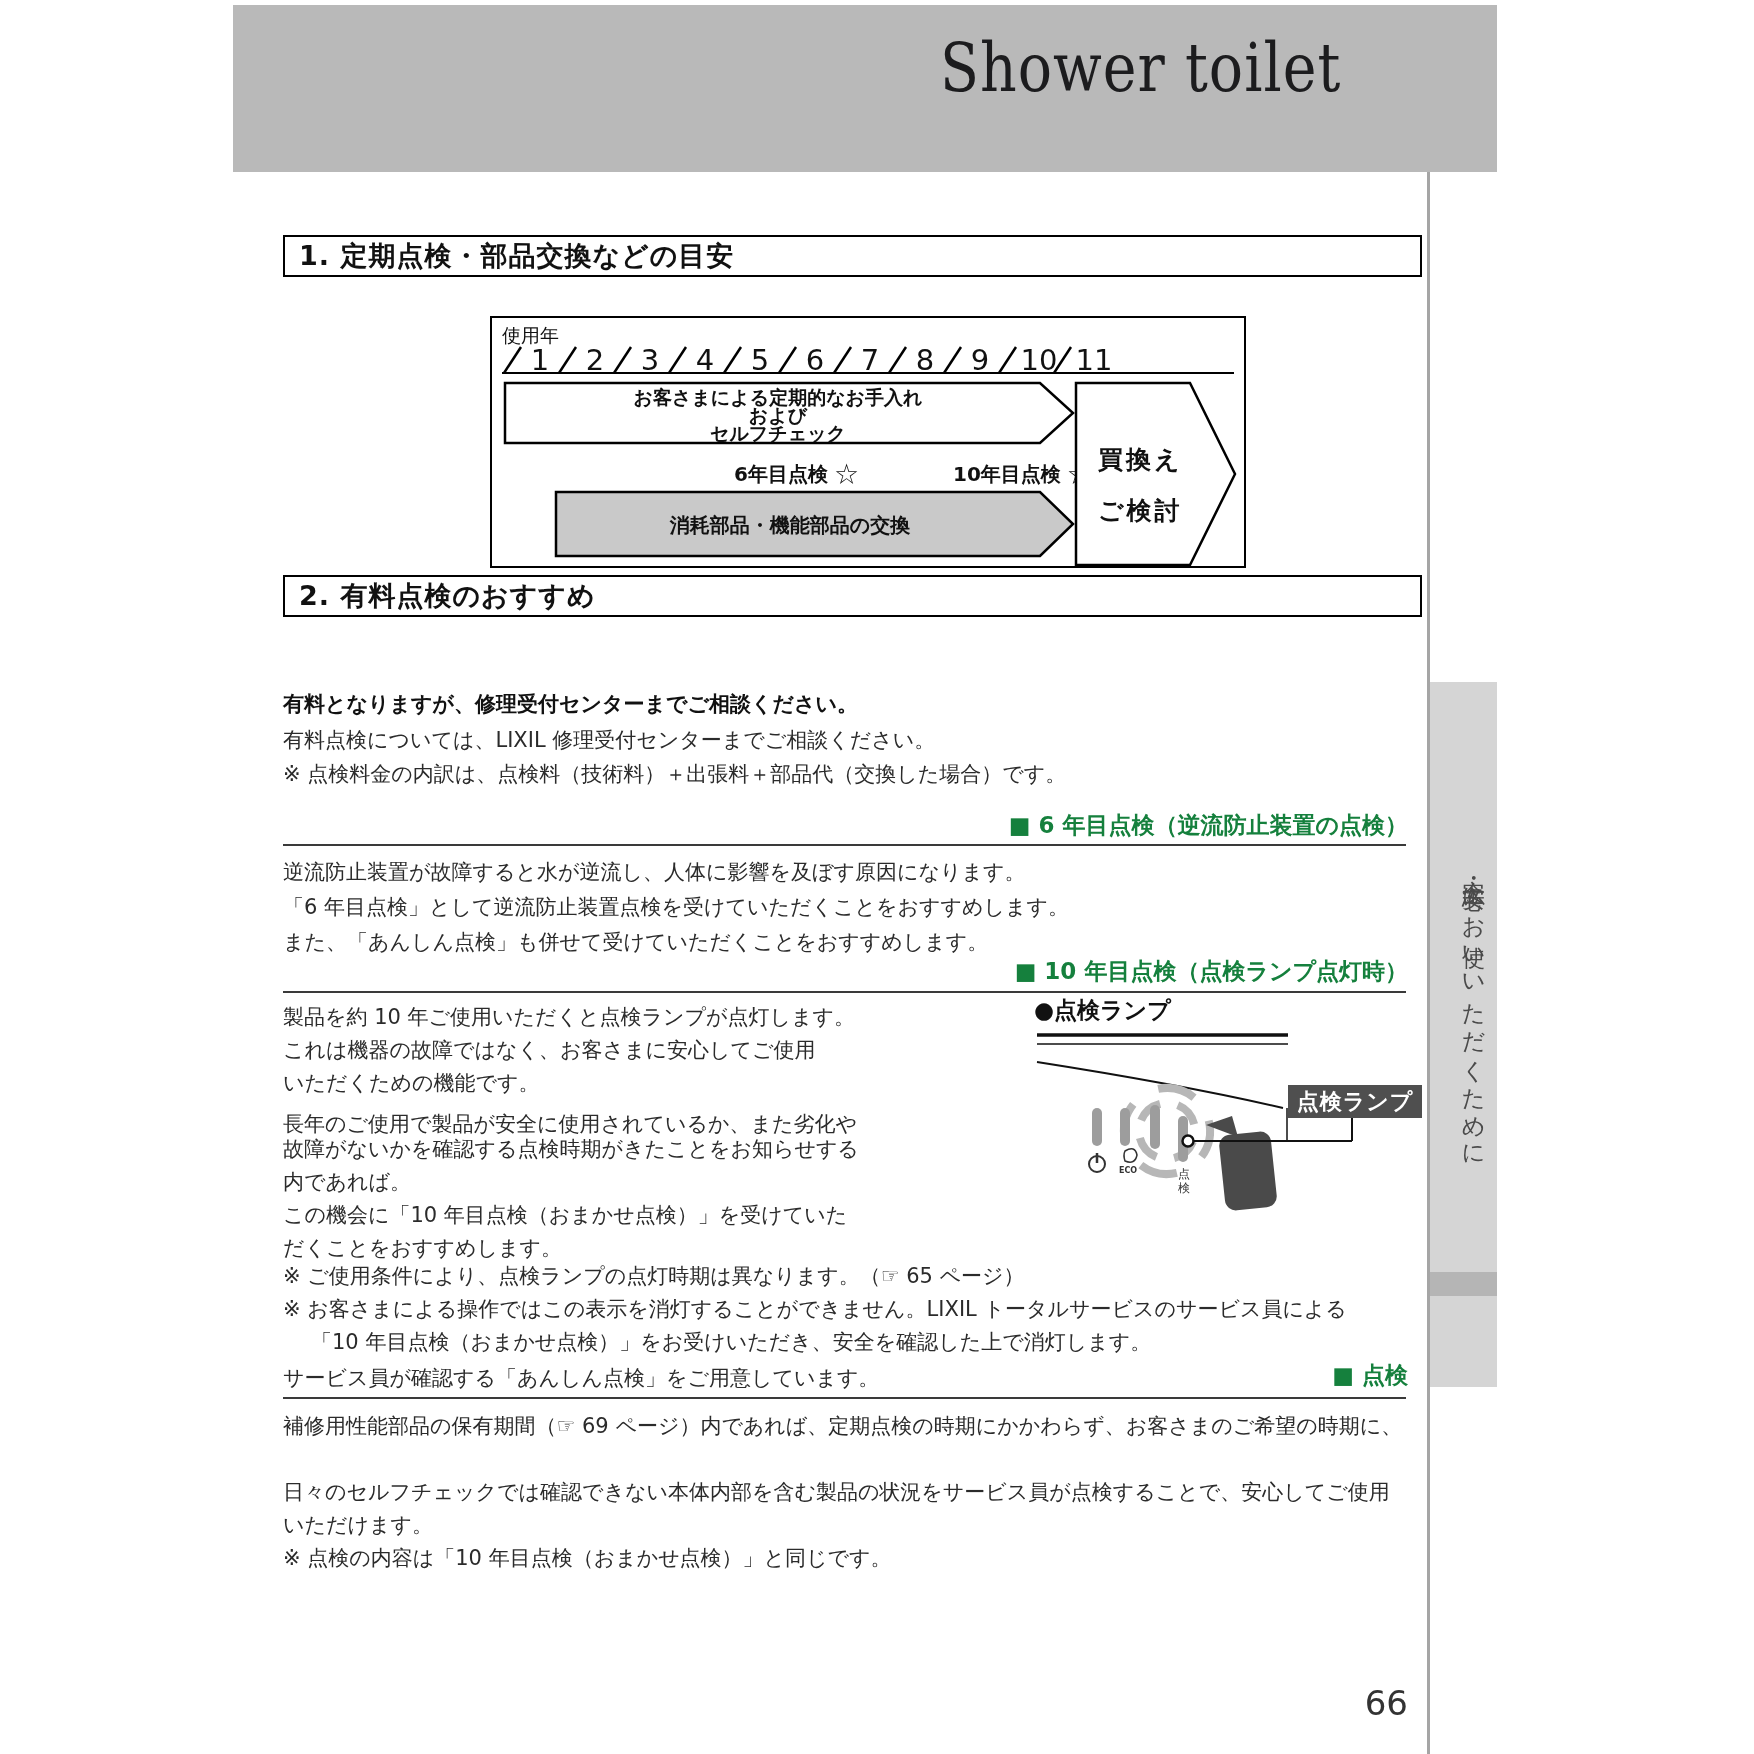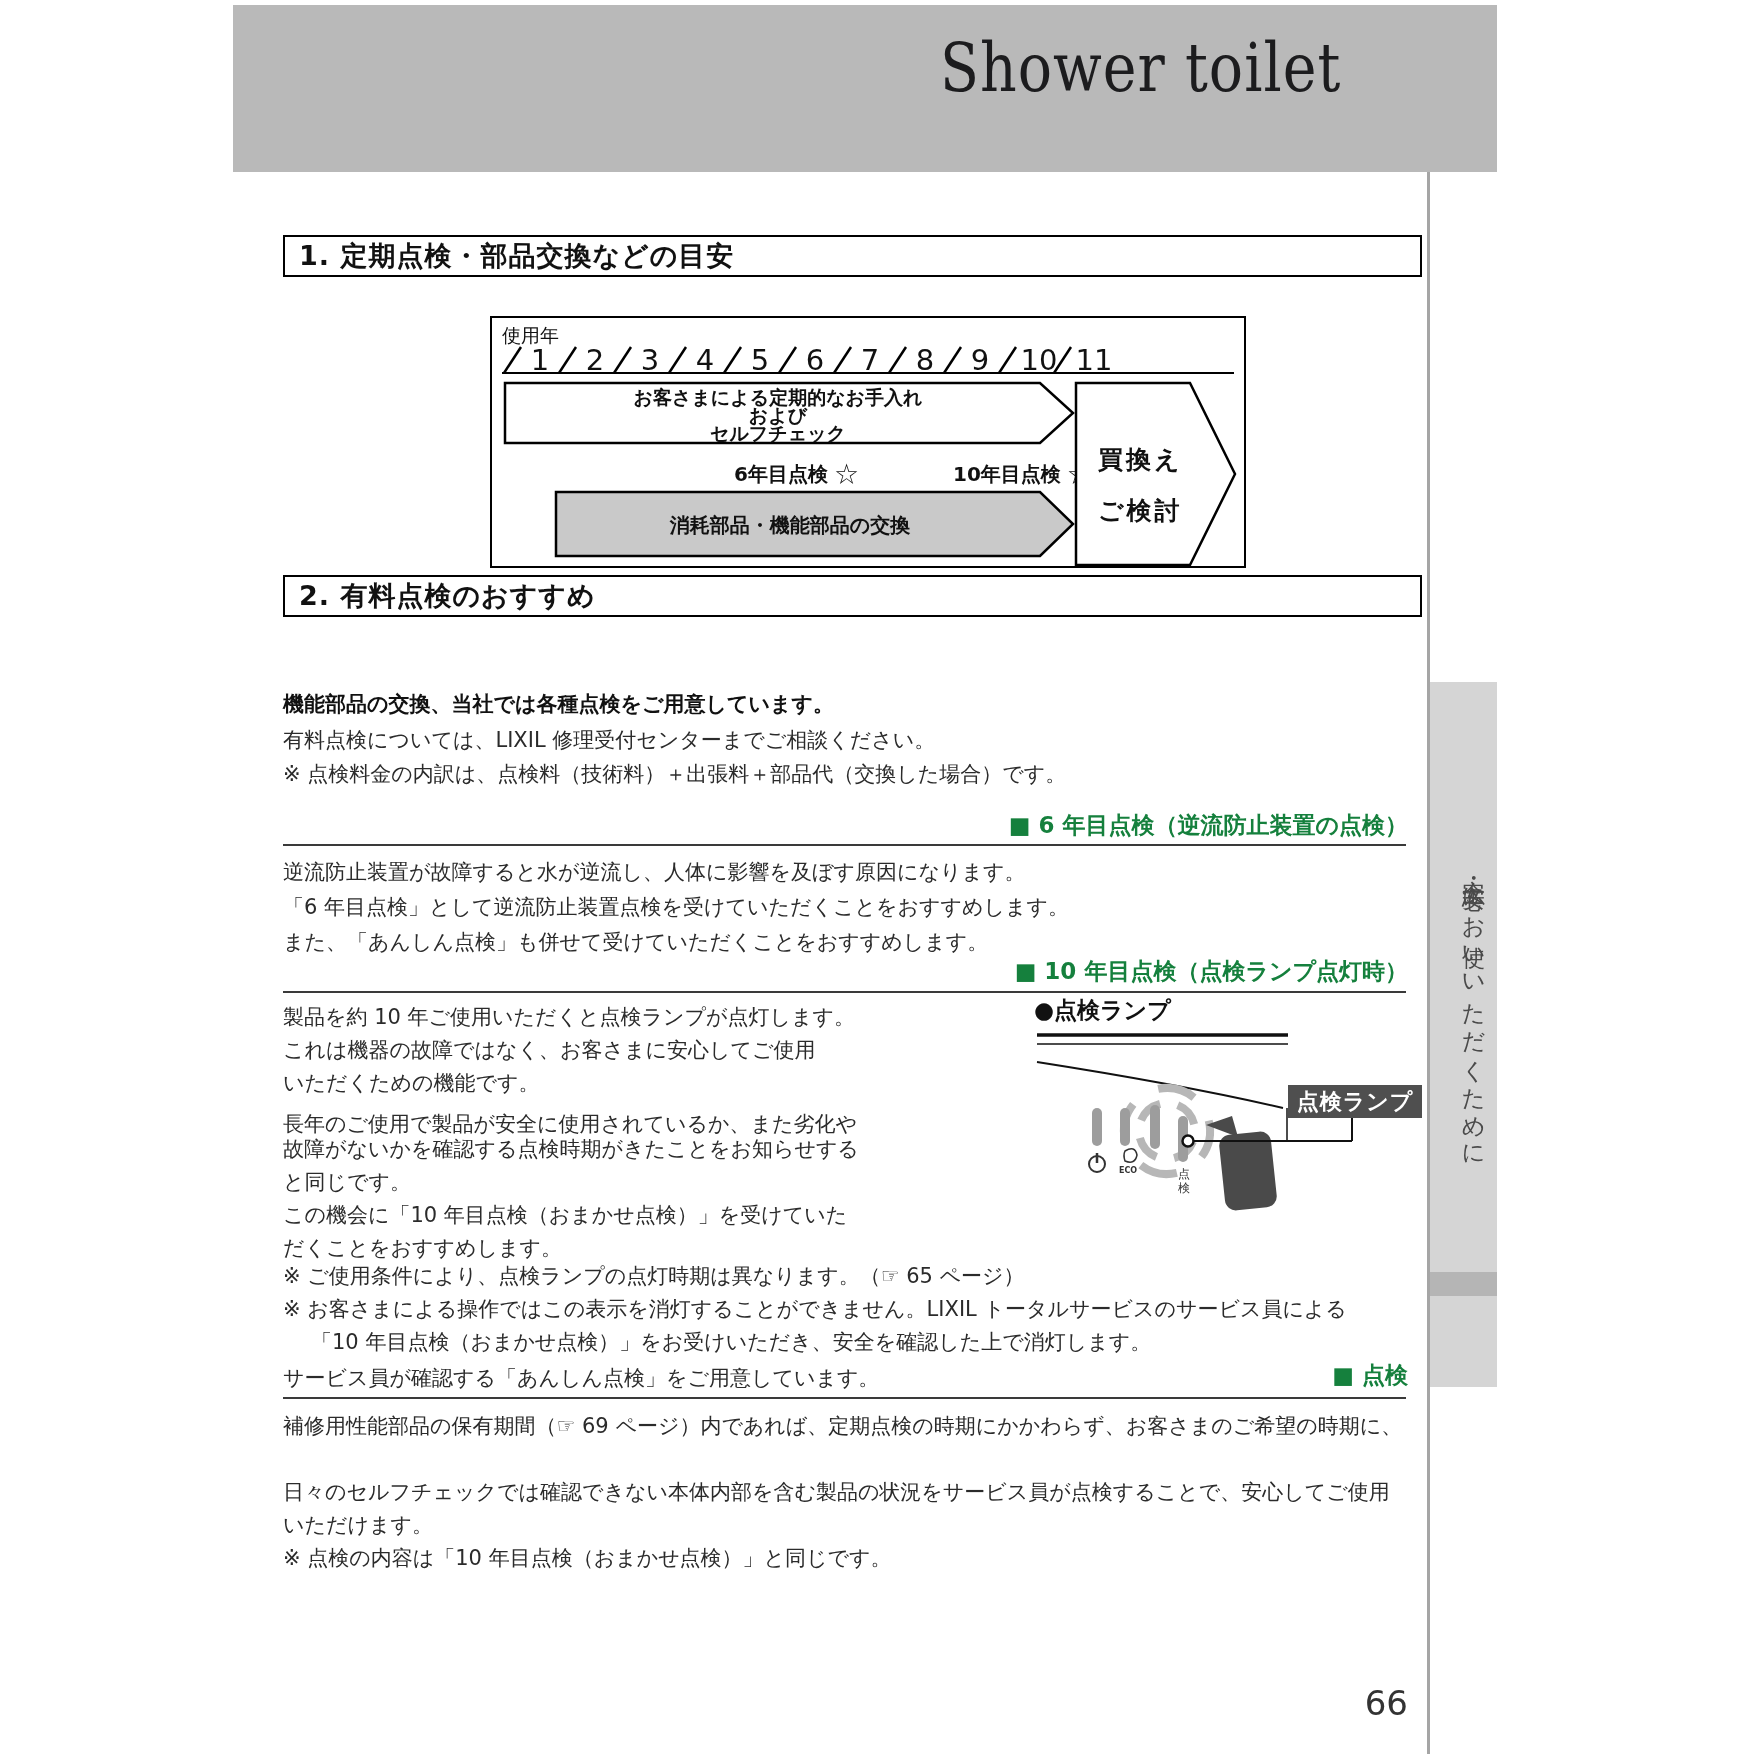--- a/index.html
+++ b/index.html
@@ -109,38 +109,38 @@
 
     <polygon points="586,67 700,67 745,158 700,249 586,249" fill="#fff" stroke="#000" stroke-width="2.5"></polygon>
     <text x="608" y="152" font-size="25" font-weight="bold" fill="#111" letter-spacing="3">買換え</text>
     <text x="608" y="203" font-size="25" font-weight="bold" fill="#111" letter-spacing="3">ご検討</text>
   </svg>
 
   <div class="abs title-box" style="top:575px;">
     <span>2. 有料点検のおすすめ</span>
   </div>
 
-  <div class="abs line bold" style="top:690px;">機能部品の交換、当社では各種点検をご用意しています。</div>
+  <div class="abs line bold" style="top:690px;">有料となりますが、修理受付センターまでご相談ください。</div>
   <div class="abs line" style="top:726px;">有料点検については、LIXIL 修理受付センターまでご相談ください。</div>
   <div class="abs line" style="top:760px;">※ 点検料金の内訳は、点検料（技術料）＋出張料＋部品代（交換した場合）です。</div>
 
   <div class="abs h3" style="top:810px;">■ 6 年目点検（逆流防止装置の点検）</div>
   <div class="abs rule" style="top:844px;"></div>
   <div class="abs line" style="top:858px;">逆流防止装置が故障すると水が逆流し、人体に影響を及ぼす原因になります。</div>
   <div class="abs line" style="top:893px;">「6 年目点検」として逆流防止装置点検を受けていただくことをおすすめします。</div>
   <div class="abs line" style="top:928px;">また、「あんしん点検」も併せて受けていただくことをおすすめします。</div>
 
   <div class="abs h3" style="top:956px;">■ 10 年目点検（点検ランプ点灯時）</div>
   <div class="abs rule" style="top:991px;"></div>
   <div class="abs line" style="top:1003px;">製品を約 10 年ご使用いただくと点検ランプが点灯します。</div>
   <div class="abs line" style="top:1036px;">これは機器の故障ではなく、お客さまに安心してご使用</div>
   <div class="abs line" style="top:1069px;">いただくための機能です。</div>
   <div class="abs line" style="top:1102px;margin-top:8px;">長年のご使用で製品が安全に使用されているか、また劣化や</div>
   <div class="abs line" style="top:1135px;">故障がないかを確認する点検時期がきたことをお知らせする</div>
-  <div class="abs line" style="top:1168px;">と同じです。</div>
+  <div class="abs line" style="top:1168px;">内であれば。</div>
   <div class="abs line" style="top:1201px;">この機会に「10 年目点検（おまかせ点検）」を受けていた</div>
   <div class="abs line" style="top:1234px;">だくことをおすすめします。</div>
   <div class="abs line" style="top:1262px;">※ ご使用条件により、点検ランプの点灯時期は異なります。（☞ 65 ページ）</div>
   <div class="abs line" style="top:1295px;">※ お客さまによる操作ではこの表示を消灯することができません。LIXIL トータルサービスのサービス員による</div>
   <div class="abs line indent" style="top:1328px;">「10 年目点検（おまかせ点検）」をお受けいただき、安全を確認した上で消灯します。</div>
 
   <div class="abs figure">
     <div class="abs fig-caption">●点検ランプ</div>
     <svg class="abs" style="left:0;top:0;" width="400" height="228" viewBox="0 0 400 228">
       <line x1="7" y1="40" x2="258" y2="40" stroke="#111" stroke-width="3.5"></line>

